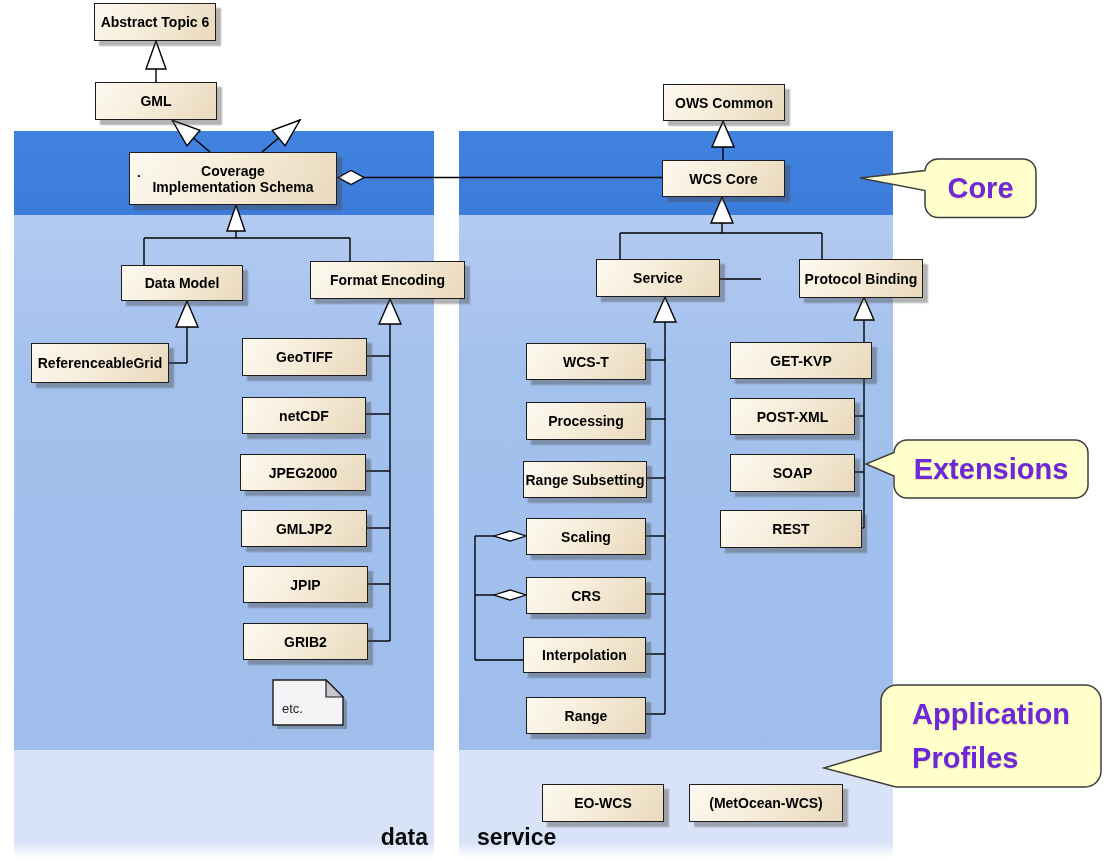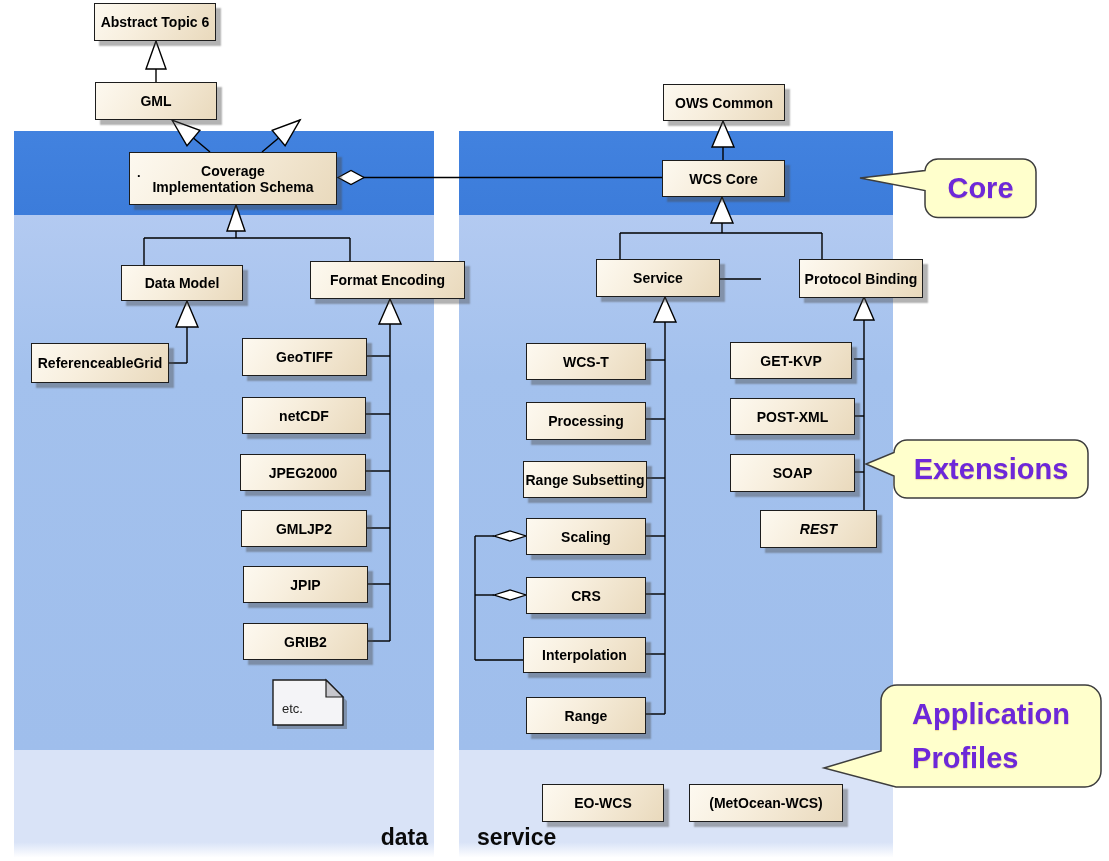--- a/index.html
+++ b/index.html
@@ -169,24 +169,24 @@
 
   <div class="box it" style="left:558px;top:259px;width:124px;height:38px;">Service</div>
   <div class="box it" style="left:761px;top:259px;width:124px;height:39px;">Protocol Binding</div>
   <div class="box" style="left:526px;top:343px;width:120px;height:37px;">WCS-T</div>
   <div class="box" style="left:526px;top:402px;width:120px;height:38px;">Processing</div>
   <div class="box" style="left:523px;top:461px;width:124px;height:37px;">Range Subsetting</div>
   <div class="box" style="left:526px;top:518px;width:120px;height:37px;">Scaling</div>
   <div class="box" style="left:526px;top:577px;width:120px;height:37px;">CRS</div>
   <div class="box" style="left:523px;top:637px;width:123px;height:36px;">Interpolation</div>
   <div class="box" style="left:526px;top:697px;width:120px;height:37px;">Range</div>
-  <div class="box" style="left:730px;top:342px;width:122px;height:37px;">GET-KVP</div>
+  <div class="box" style="left:730px;top:342px;width:142px;height:37px;">GET-KVP</div>
   <div class="box" style="left:730px;top:398px;width:125px;height:37px;">POST-XML</div>
   <div class="box" style="left:730px;top:454px;width:125px;height:38px;">SOAP</div>
-  <div class="box" style="left:760px;top:510px;width:117px;height:38px;font-style:italic;">REST</div>
+  <div class="box" style="left:720px;top:510px;width:142px;height:38px;">REST</div>
 
   <div class="box" style="left:542px;top:784px;width:122px;height:38px;">EO-WCS</div>
   <div class="box" style="left:689px;top:784px;width:154px;height:38px;">(MetOcean-WCS)</div>
 
   <div class="note-text" style="left:282px;top:701px;">etc.</div>
 
   <div class="callout-text" style="left:925px;top:159px;width:111px;height:58px;">Core</div>
   <div class="callout-text" style="left:894px;top:440px;width:194px;height:58px;">Extensions</div>
   <div class="callout-text" style="left:881px;top:685px;width:220px;height:102px;">
     <span><span>Application</span><br>

